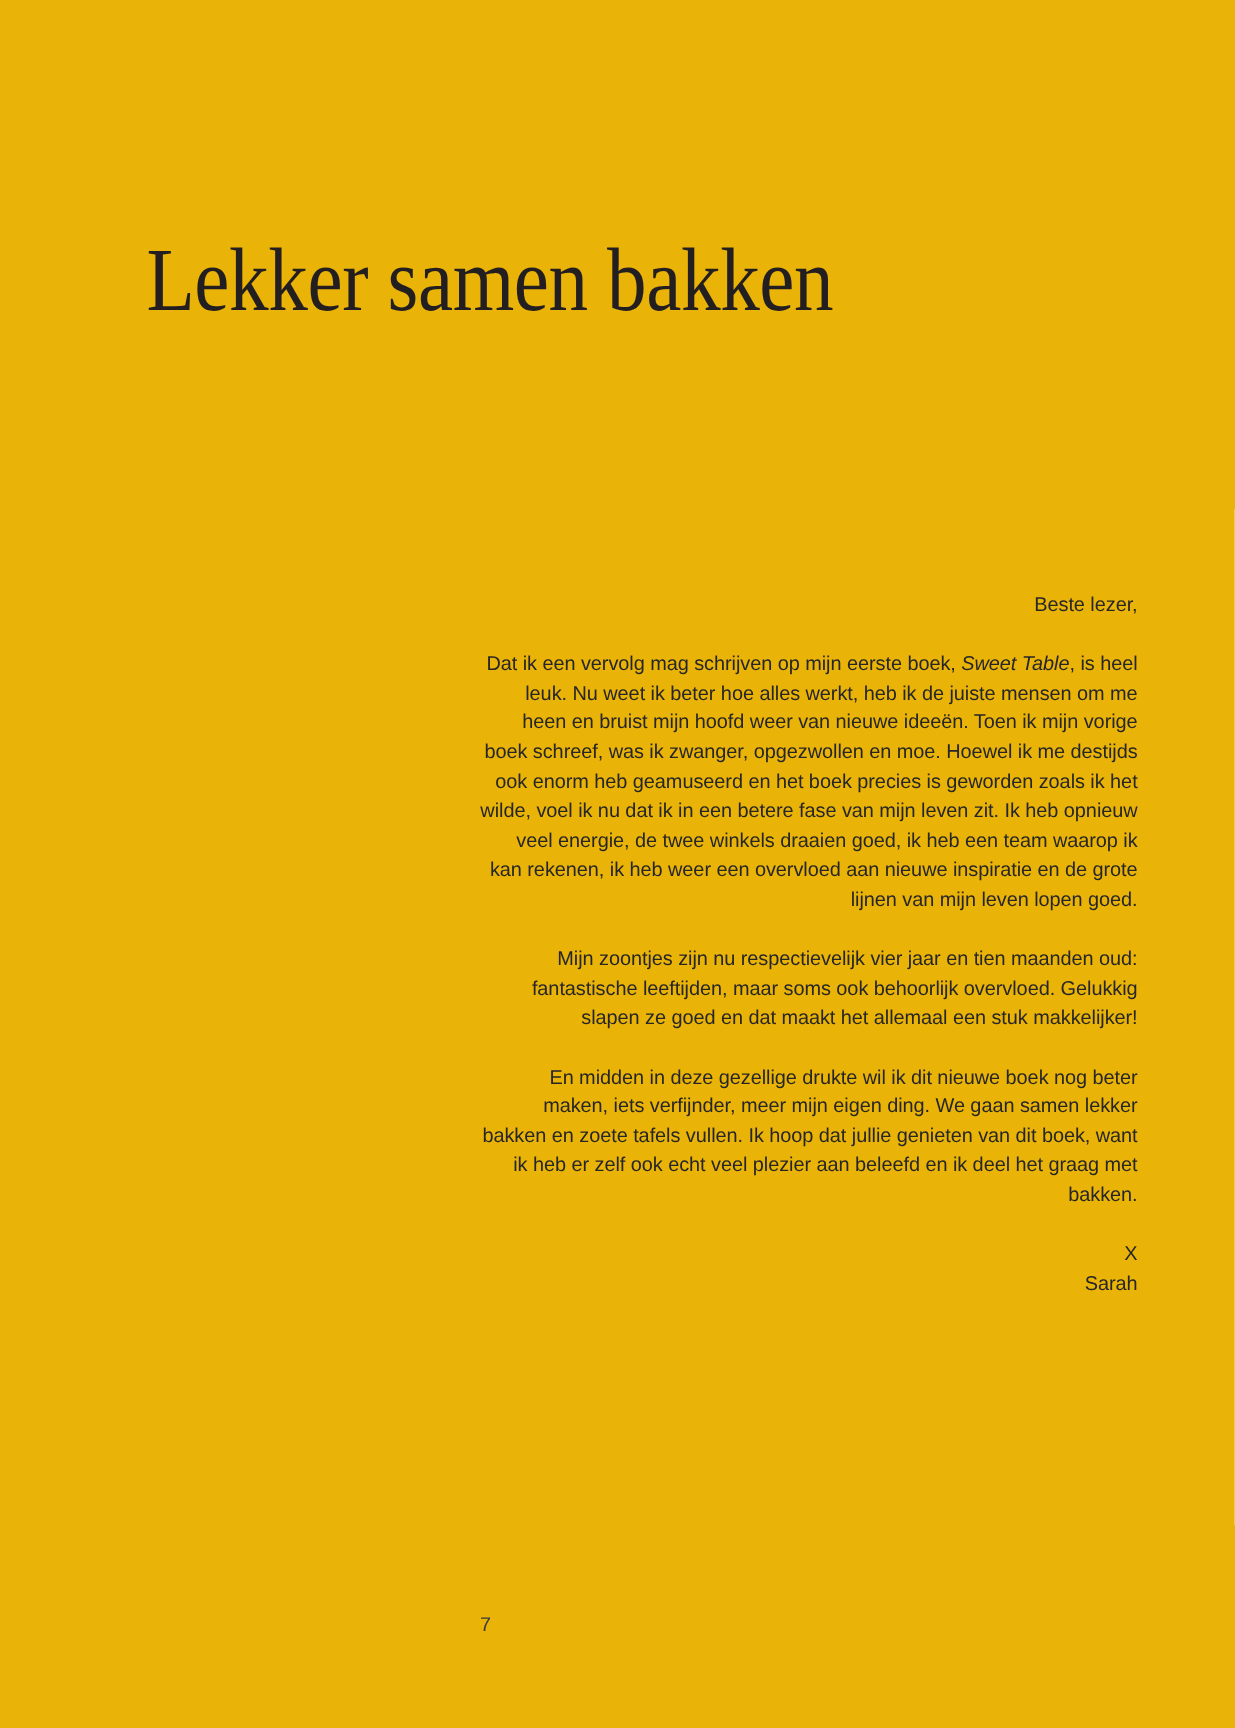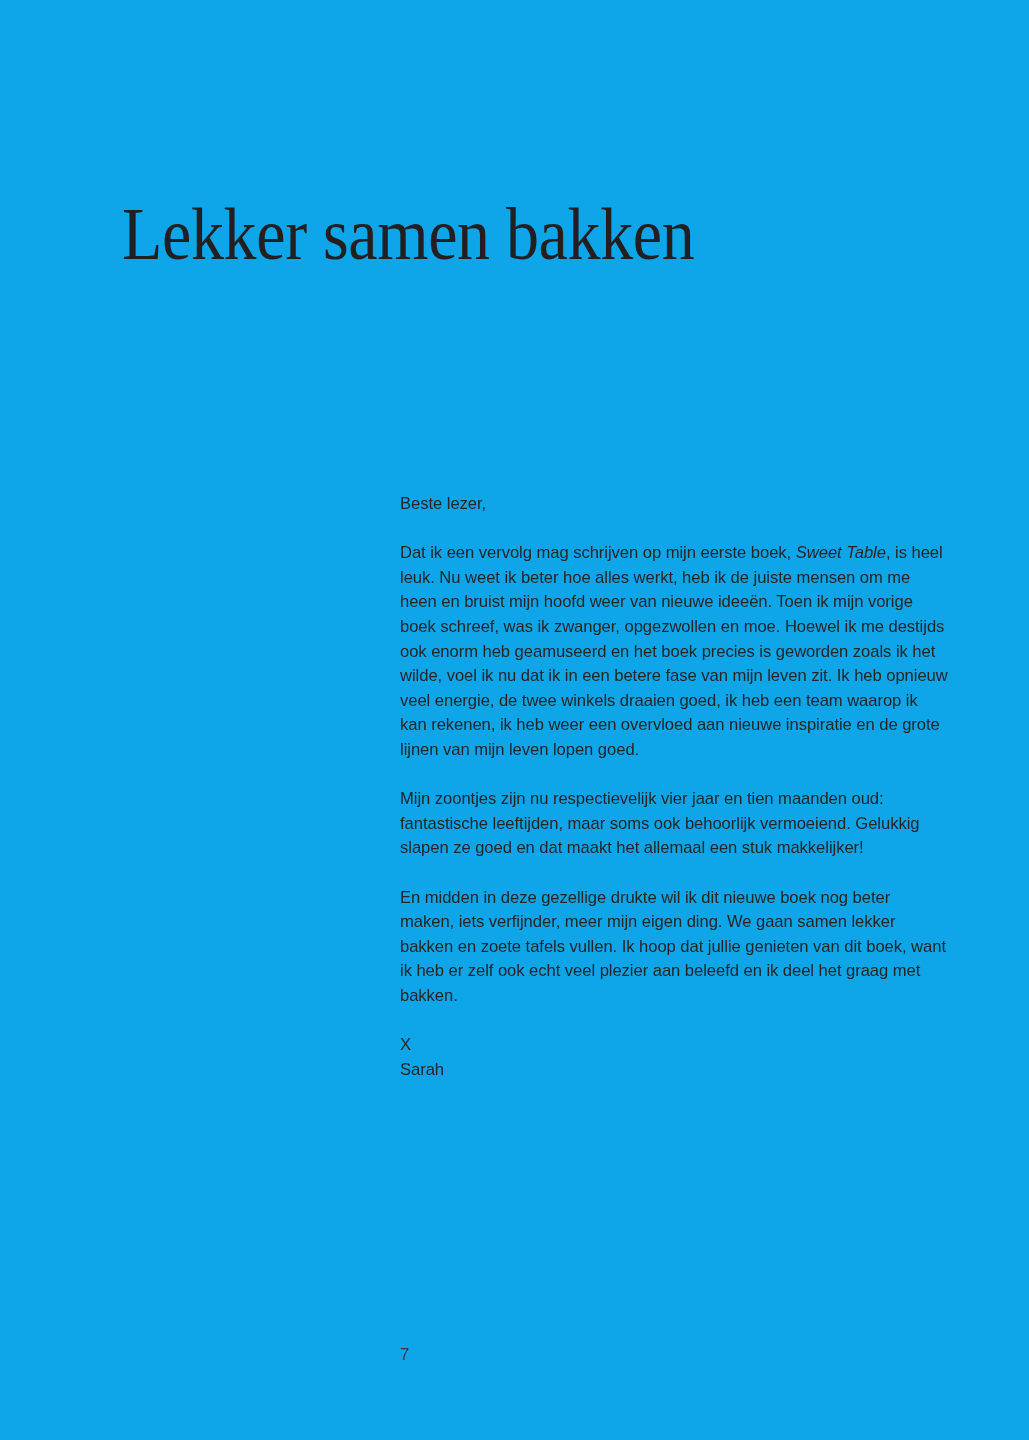--- a/index.html
+++ b/index.html
@@ -13,21 +13,21 @@
     height: 1440px;
     background: #ffffff;
     font-family: "Liberation Sans", sans-serif;
     -webkit-font-smoothing: antialiased;
   }
 
   .page {
     position: relative;
     width: 1029px;
     height: 1440px;
-    background: #0ea5e9;
+    background: #eab308;
     overflow: hidden;
   }
 
   
   .page-title {
     position: absolute;
     left: 122px;
     top: 192px;
     width: 760px;
     margin: 0;
@@ -46,21 +46,21 @@
   .letter {
     position: absolute;
     left: 400px;
     top: 492px;
     width: 548px;
     color: #262626;
     font-family: "Liberation Sans", sans-serif;
     font-size: 16.6px;
     line-height: 24.6px;
     letter-spacing: -0.05px;
-    text-align: left;
+    text-align: right;
   }
 
   .letter p {
     margin: 0 0 24.6px 0;
   }
 
   .letter p:last-child {
     margin-bottom: 0;
   }
 
@@ -94,21 +94,21 @@
 <div class="page">
 
   <h1 class="page-title">Lekker samen bakken</h1>
 
   <div class="letter">
 
     <p class="salutation">Beste lezer,</p>
 
     <p><span>Dat ik een vervolg mag schrijven op mijn eerste boek, </span><em class="italic">Sweet Table</em><span>, is heel leuk. Nu weet ik beter hoe alles werkt, heb ik de juiste mensen om me heen en bruist mijn hoofd weer van nieuwe ideeën. Toen ik mijn vorige boek schreef, was ik zwanger, opgezwollen en moe. Hoewel ik me destijds ook enorm heb geamuseerd en het boek precies is geworden zoals ik het wilde, voel ik nu dat ik in een betere fase van mijn leven zit. Ik heb opnieuw veel energie, de twee winkels draaien goed, ik heb een team waarop ik kan rekenen, ik heb weer een overvloed aan nieuwe inspiratie en de grote lijnen van mijn leven lopen goed.</span></p>
 
-    <p>Mijn zoontjes zijn nu respectievelijk vier jaar en tien maanden oud: fantastische leeftijden, maar soms ook behoorlijk vermoeiend. Gelukkig slapen ze goed en dat maakt het allemaal een stuk makkelijker!</p>
+    <p>Mijn zoontjes zijn nu respectievelijk vier jaar en tien maanden oud: fantastische leeftijden, maar soms ook behoorlijk overvloed. Gelukkig slapen ze goed en dat maakt het allemaal een stuk makkelijker!</p>
 
     <p>En midden in deze gezellige drukte wil ik dit nieuwe boek nog beter maken, iets verfijnder, meer mijn eigen ding. We gaan samen lekker bakken en zoete tafels vullen. Ik hoop dat jullie genieten van dit boek, want ik heb er zelf ook echt veel plezier aan beleefd en ik deel het graag met bakken.</p>
 
     <p class="signature">X
 Sarah</p>
 
   </div>
 
   <div class="folio">7</div>
 

